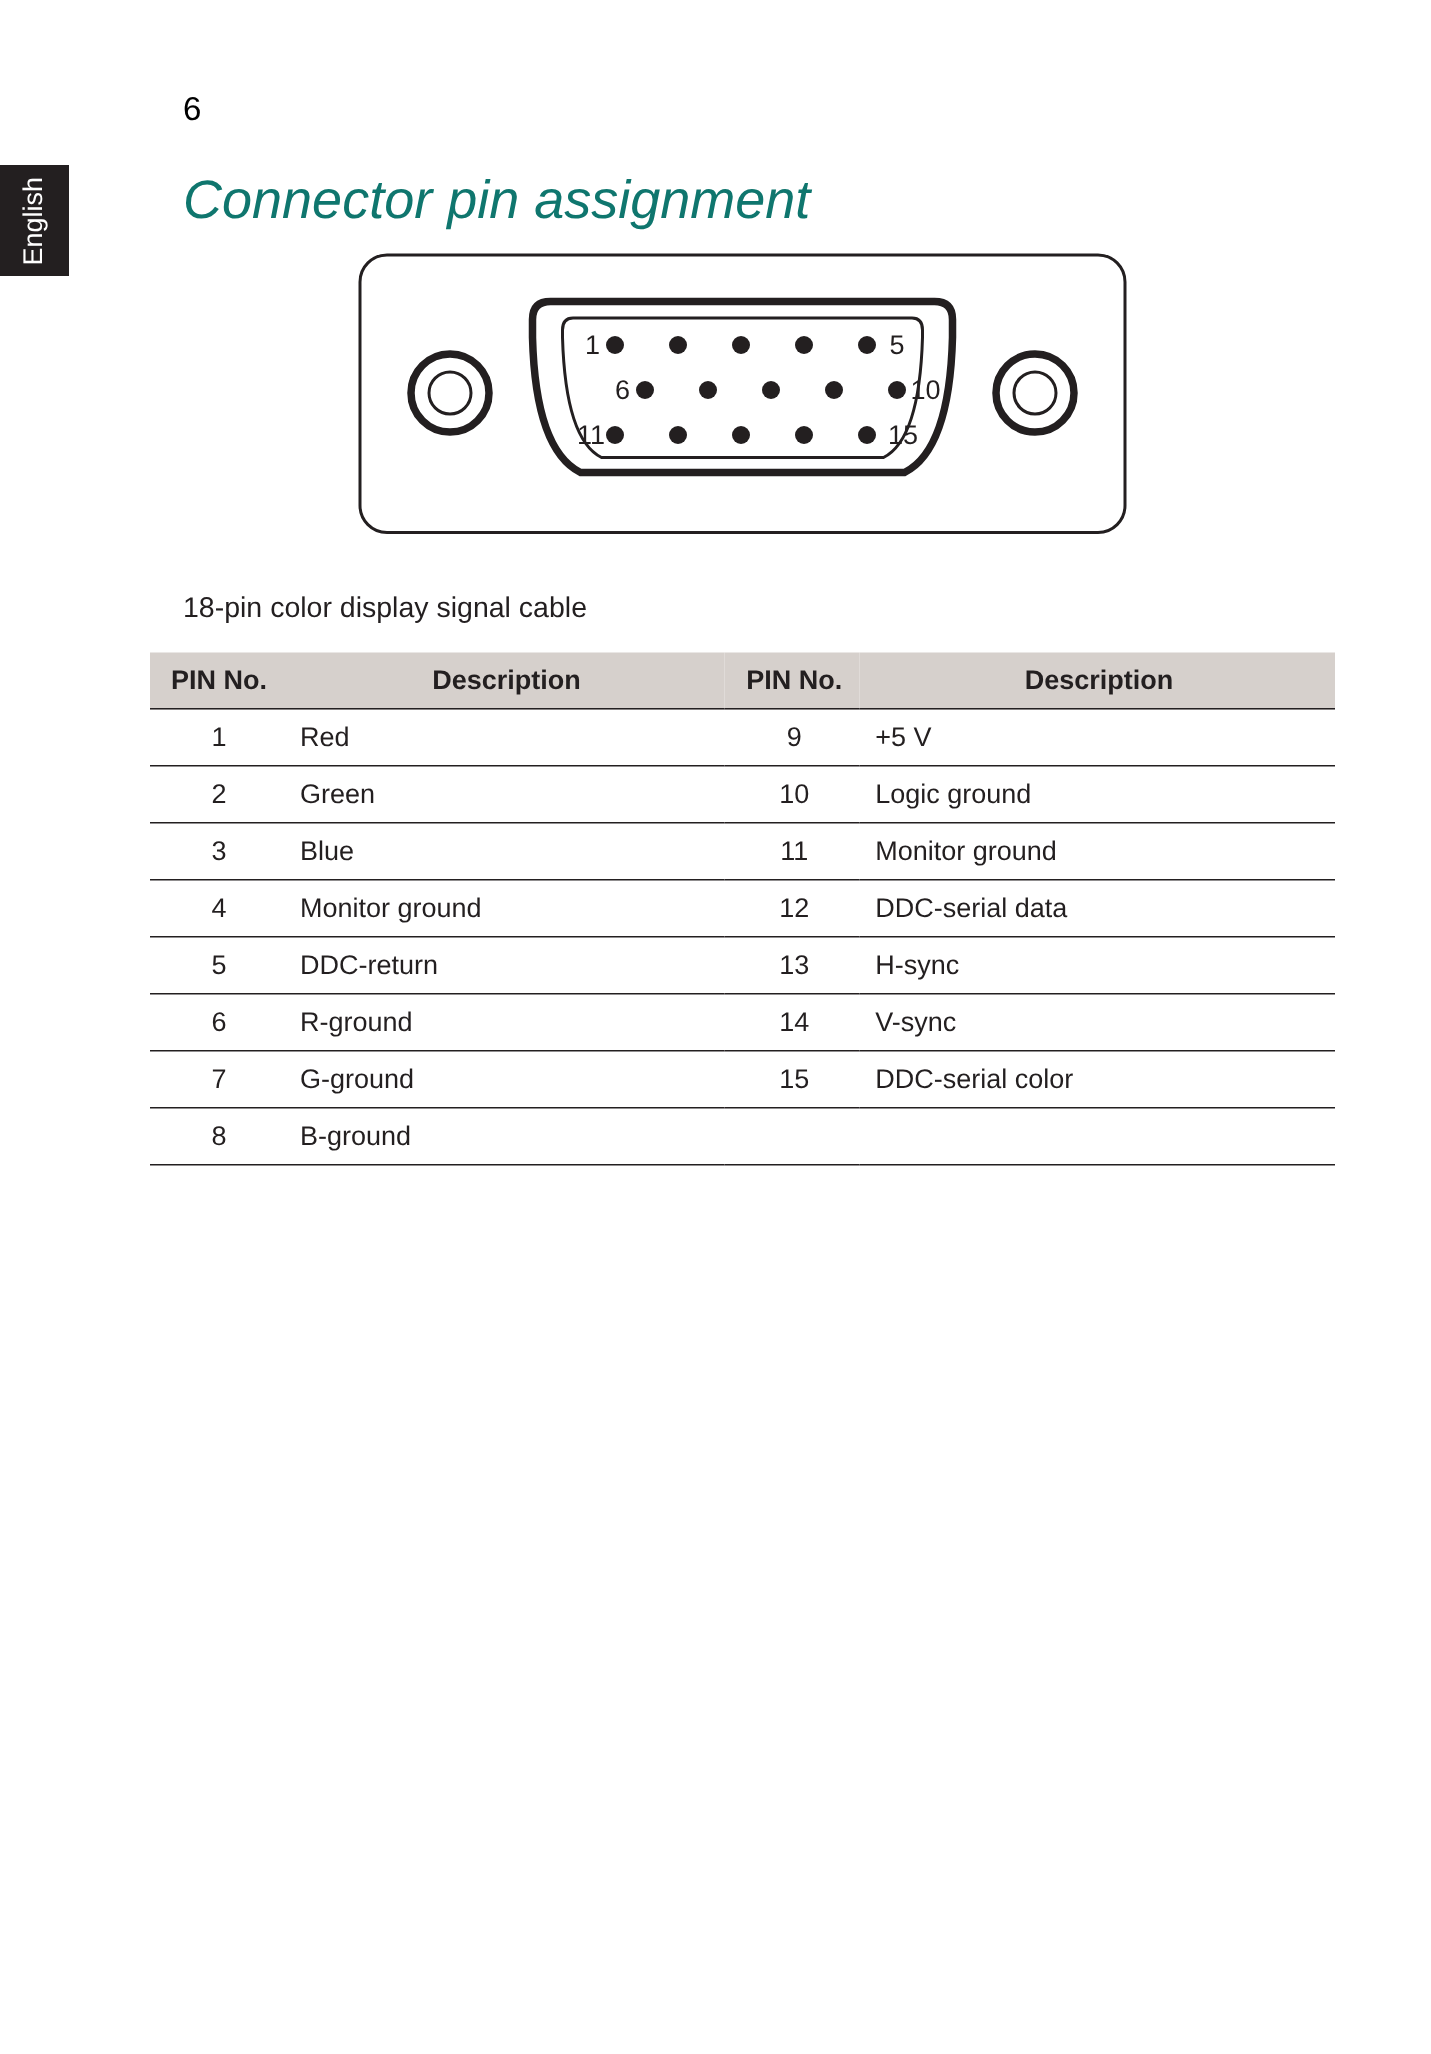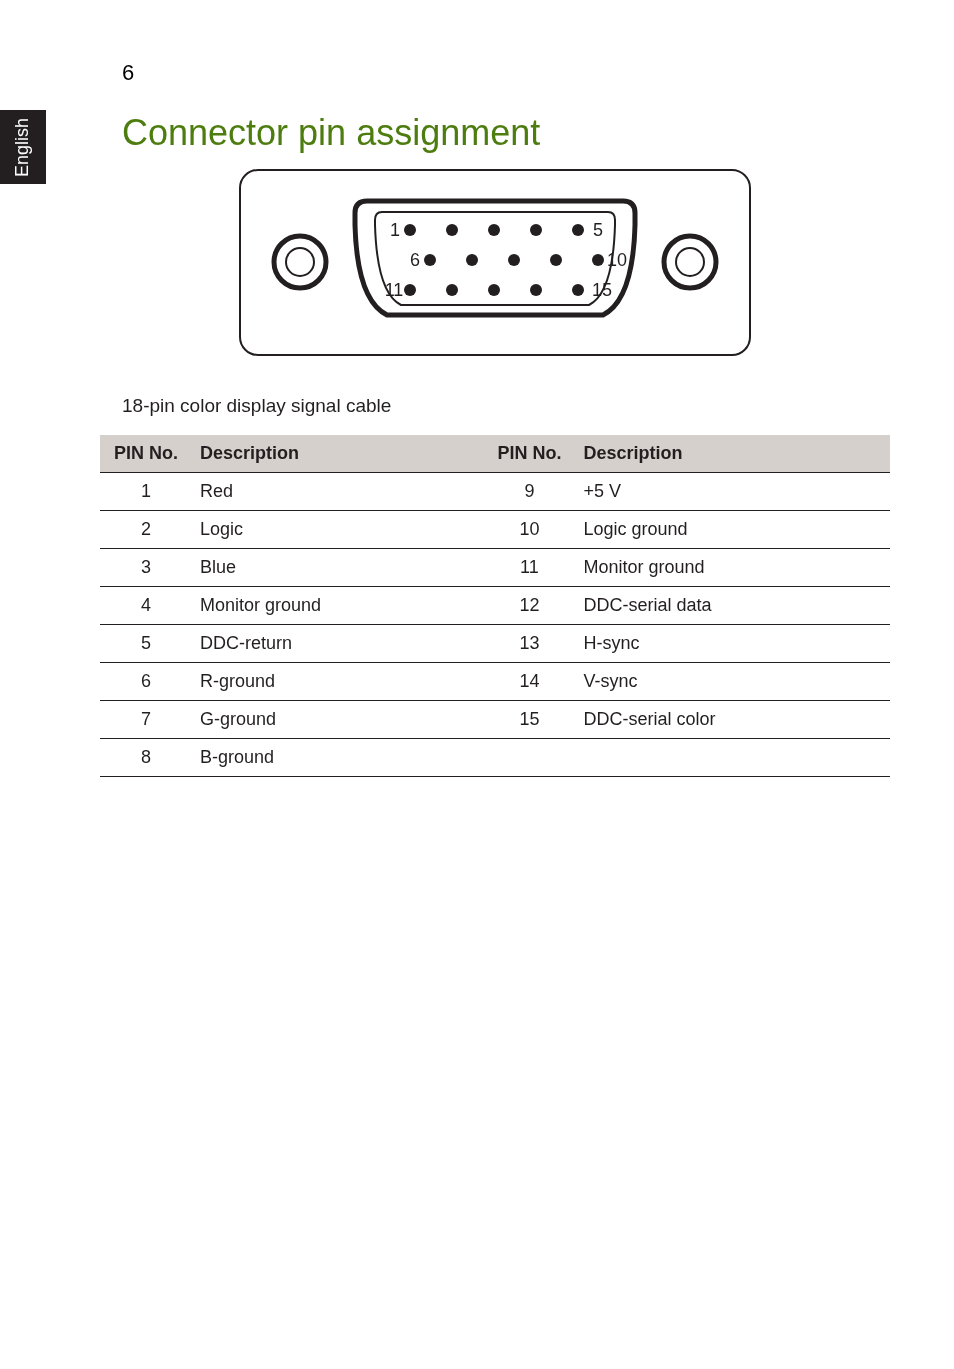--- a/index.html
+++ b/index.html
@@ -36,21 +36,22 @@
       left: 122px;
       top: 60px;
       font-size: 22px;
     }
     .heading {
       position: absolute;
       left: 122px;
       top: 112px;
       font-size: 36px;
       font-weight: normal;
-      color: #4d7c0f;
+      color: #0f766e;
+      font-style: italic;
     }
     .connector-diagram {
       position: absolute;
       left: 235px;
       top: 165px;
       width: 520px;
       height: 195px;
     }
     .caption {
       position: absolute;
@@ -61,21 +62,21 @@
     }
     .pin-table {
       position: absolute;
       left: 100px;
       top: 435px;
       width: 790px;
       border-collapse: collapse;
     }
     .pin-table th {
       background: #d6d0cc;
-      text-align: left;
+      text-align: center;
       font-weight: bold;
       padding: 8px 8px 8px 10px;
       font-size: 18px;
       color: #231f20;
     }
     .pin-table th.pinno {
       width: 90px;
       text-align: center;
     }
     .pin-table td {
@@ -174,21 +175,21 @@
   </thead>
   <tbody>
     <tr>
       <td class="pinno">1</td>
       <td class="desc">Red</td>
       <td class="pinno">9</td>
       <td class="desc">+5 V</td>
     </tr>
     <tr>
       <td class="pinno">2</td>
-      <td class="desc">Logic</td>
+      <td class="desc">Green</td>
       <td class="pinno">10</td>
       <td class="desc">Logic ground</td>
     </tr>
     <tr>
       <td class="pinno">3</td>
       <td class="desc">Blue</td>
       <td class="pinno">11</td>
       <td class="desc">Monitor ground</td>
     </tr>
     <tr>

